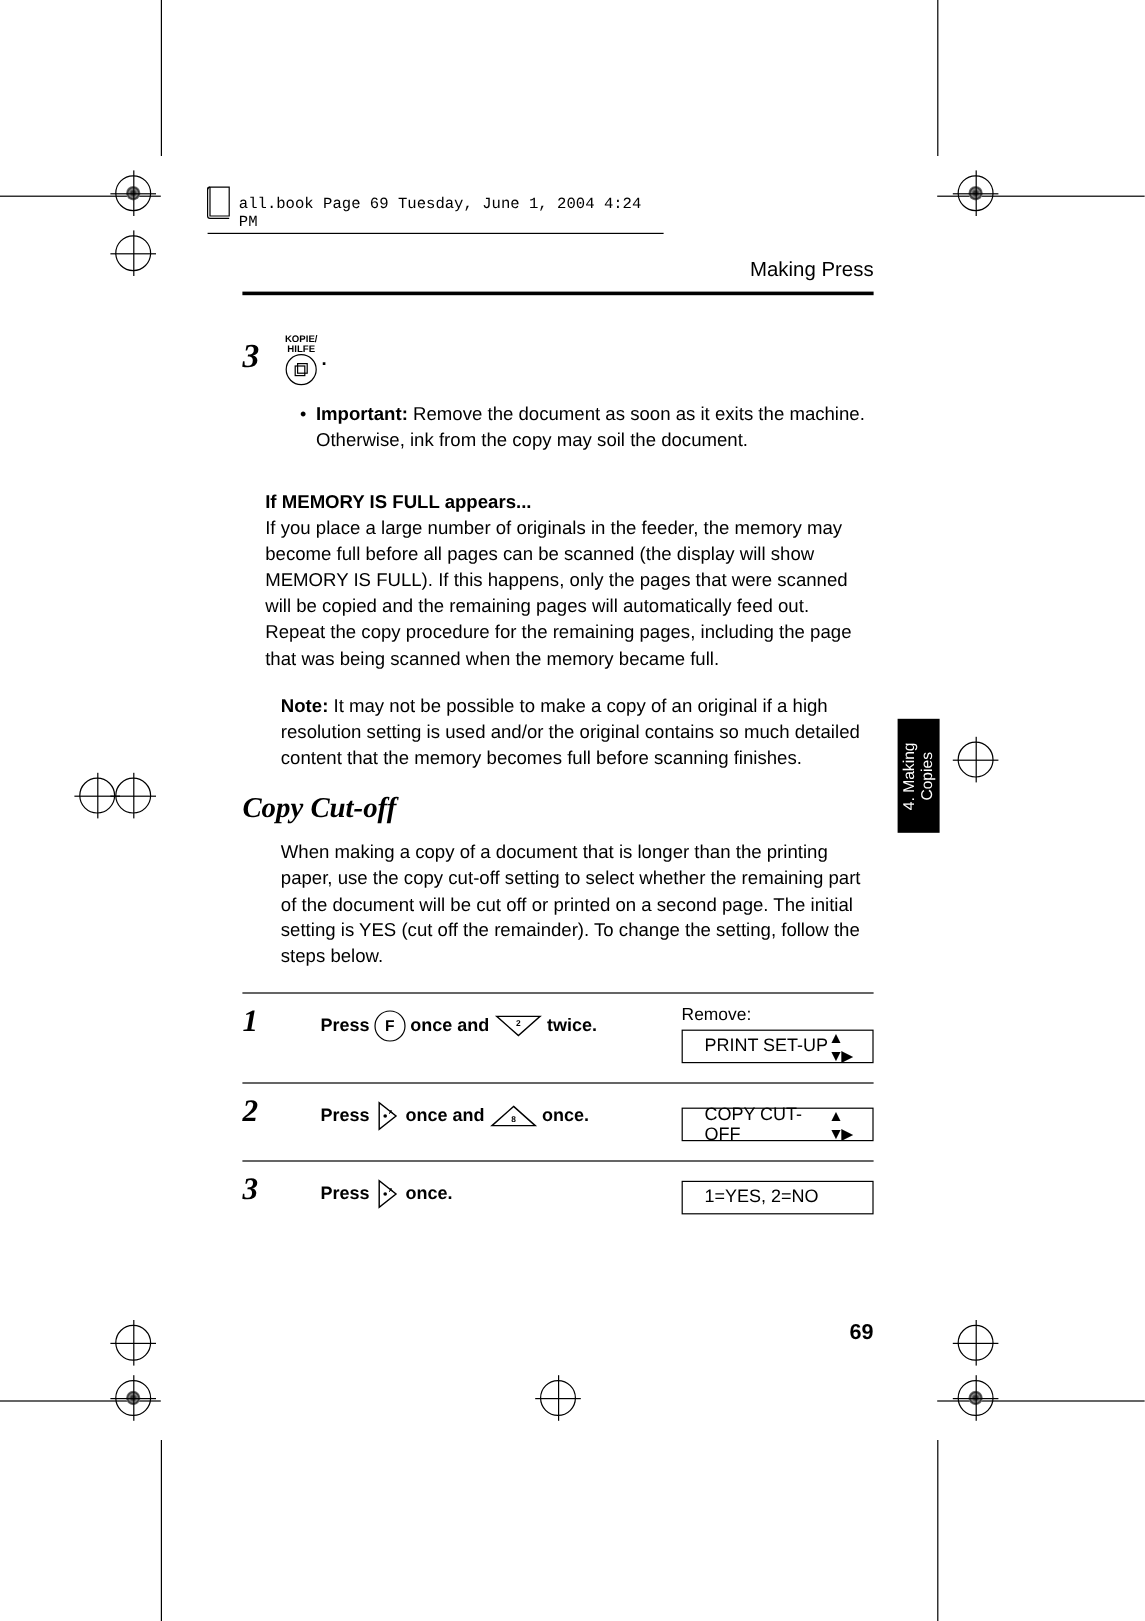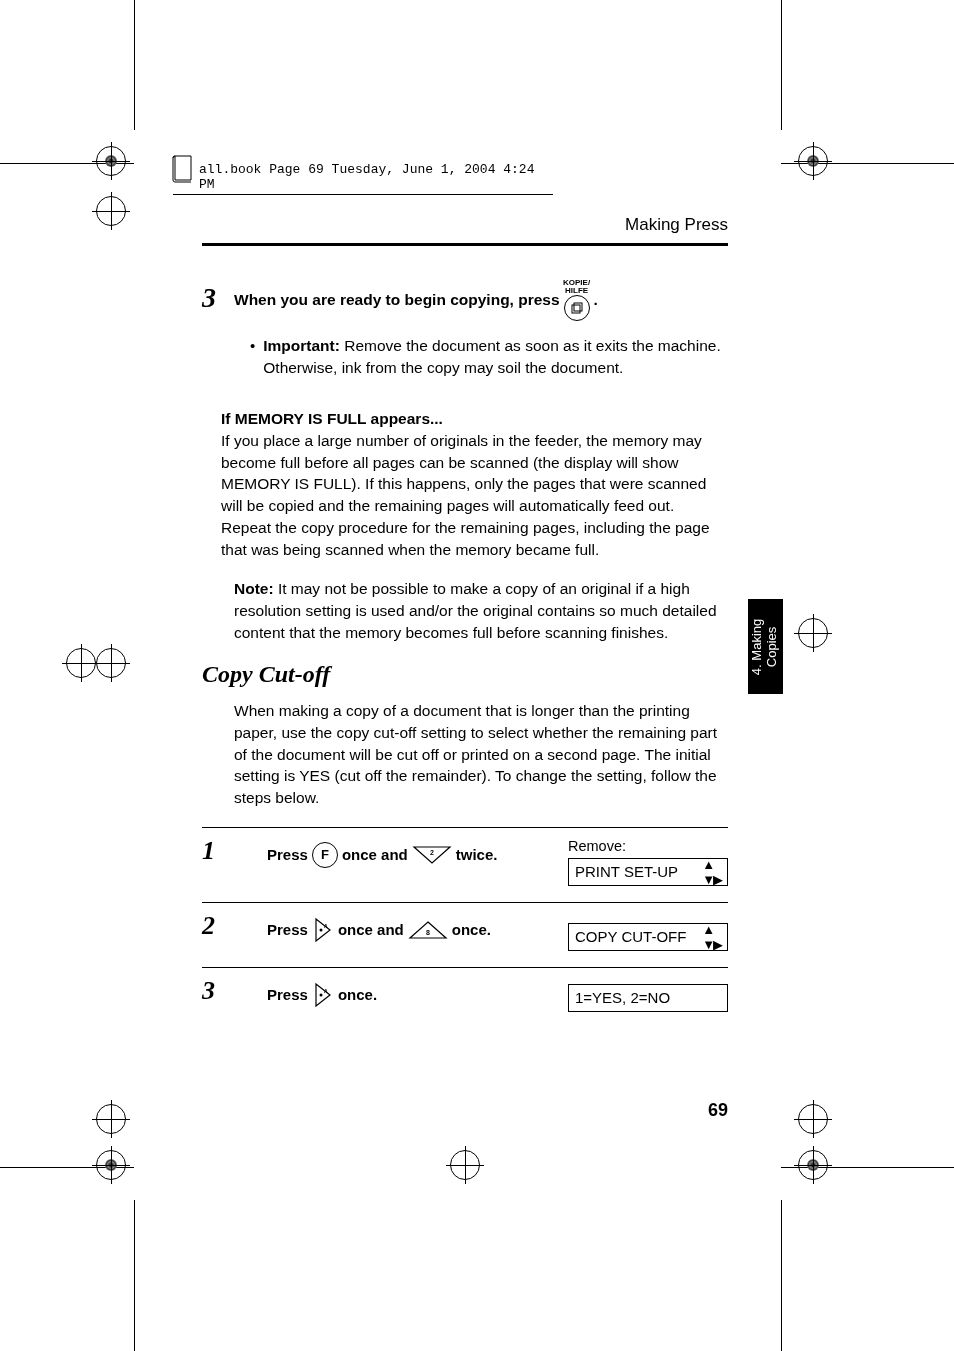--- a/index.html
+++ b/index.html
@@ -127,21 +127,21 @@
     gap: 2px;
     margin-left: 39px;
   }
   .table-right {
     width: 160px;
     font-size: 14.5px;
   }
   .display-label { font-size:14.5px; margin-bottom:4px; }
   .lcd {
     border: 1.5px solid #000;
-    padding: 3px 6px;
+    padding: 3px 18px;
     font-size: 15px;
     display:flex; justify-content:space-between; align-items:center;
     height: 28px;
   }
   .lcd-arrow { font-size:13px; letter-spacing:-2px; }
   .page-num {
     position: absolute;
     left: 202px; top: 1100px;
     width: 526px;
     text-align: right;
@@ -209,21 +209,20 @@
 Copies</div>
 </div>
 
 <div class="page-content">
   <div class="running-head">Making Press</div>
   <div class="thick-rule"></div>
 
   <div class="step-row" style="align-items:center;">
     <div class="step-num">3</div>
     <div class="step-text" style="display:flex;align-items:center;flex-wrap:wrap;">
-      <span>When you are ready to begin copying, press </span>
       <span class="btn-stack">
         <span class="btn-stack-label" style="white-space:pre;">KOPIE/
 HILFE</span>
         <span class="btn-circle">
           <svg width="14" height="14" viewBox="0 0 14 14">
               <rect x="2" y="4" width="8" height="8" fill="none" stroke="#000"></rect>
               <rect x="4" y="2" width="8" height="8" fill="none" stroke="#000"></rect>
             </svg>
         </span>
       </span>

